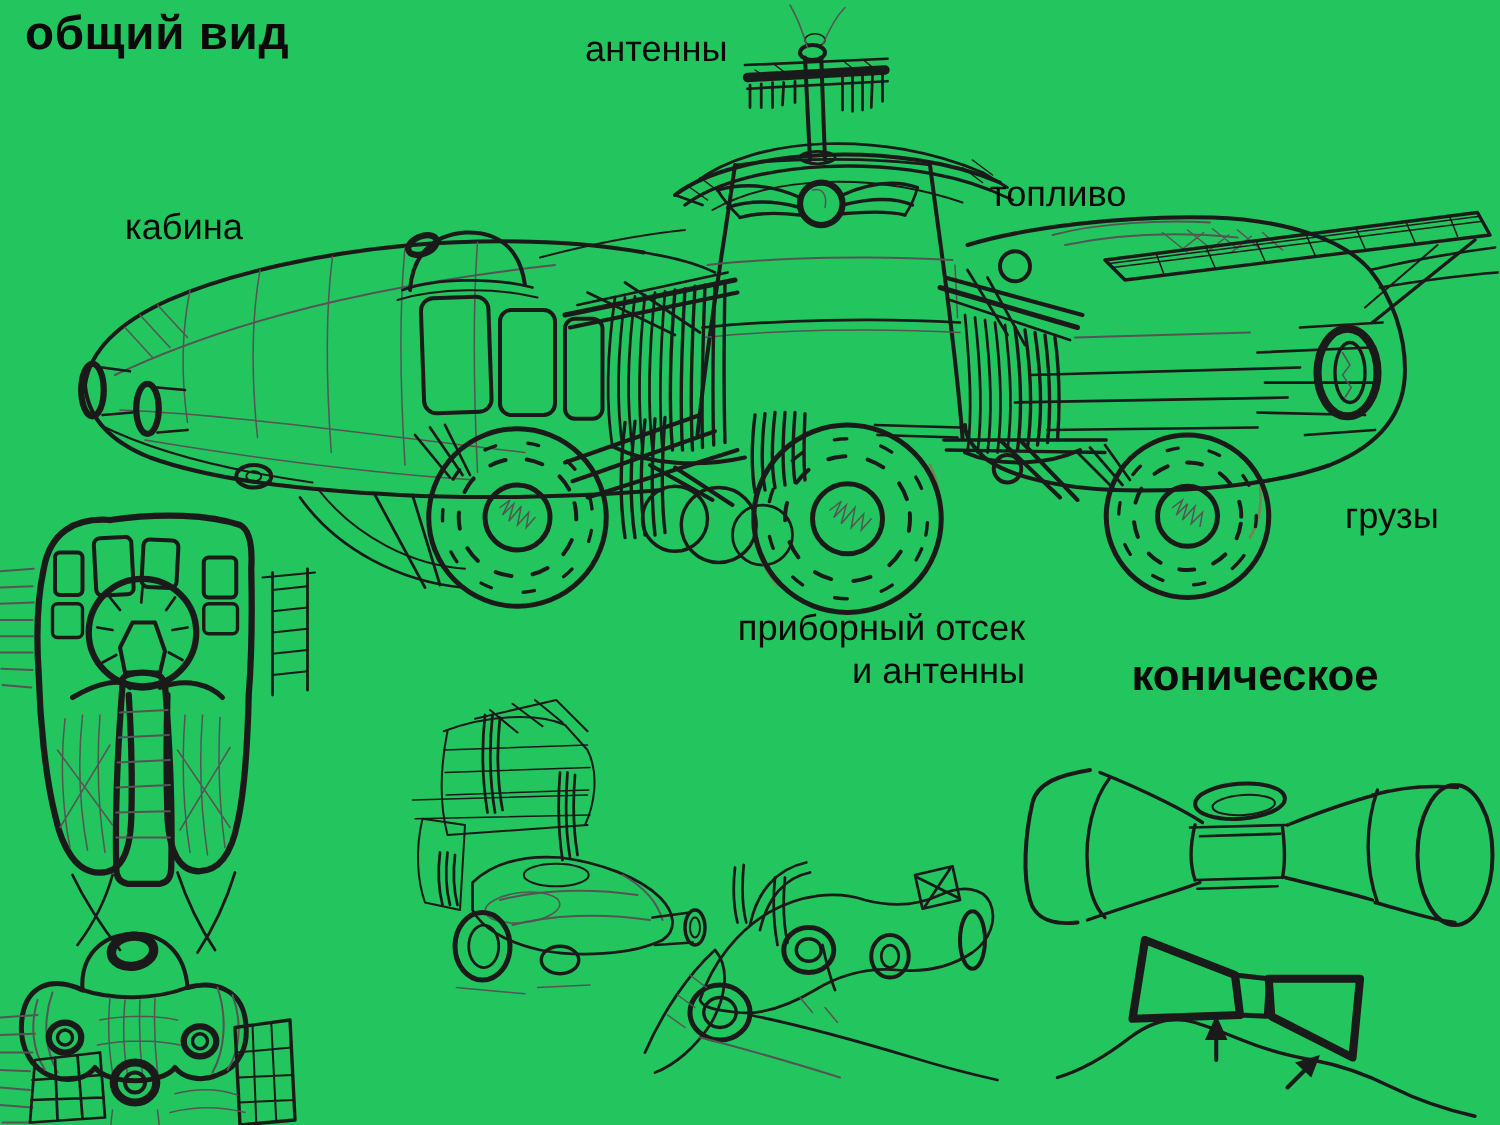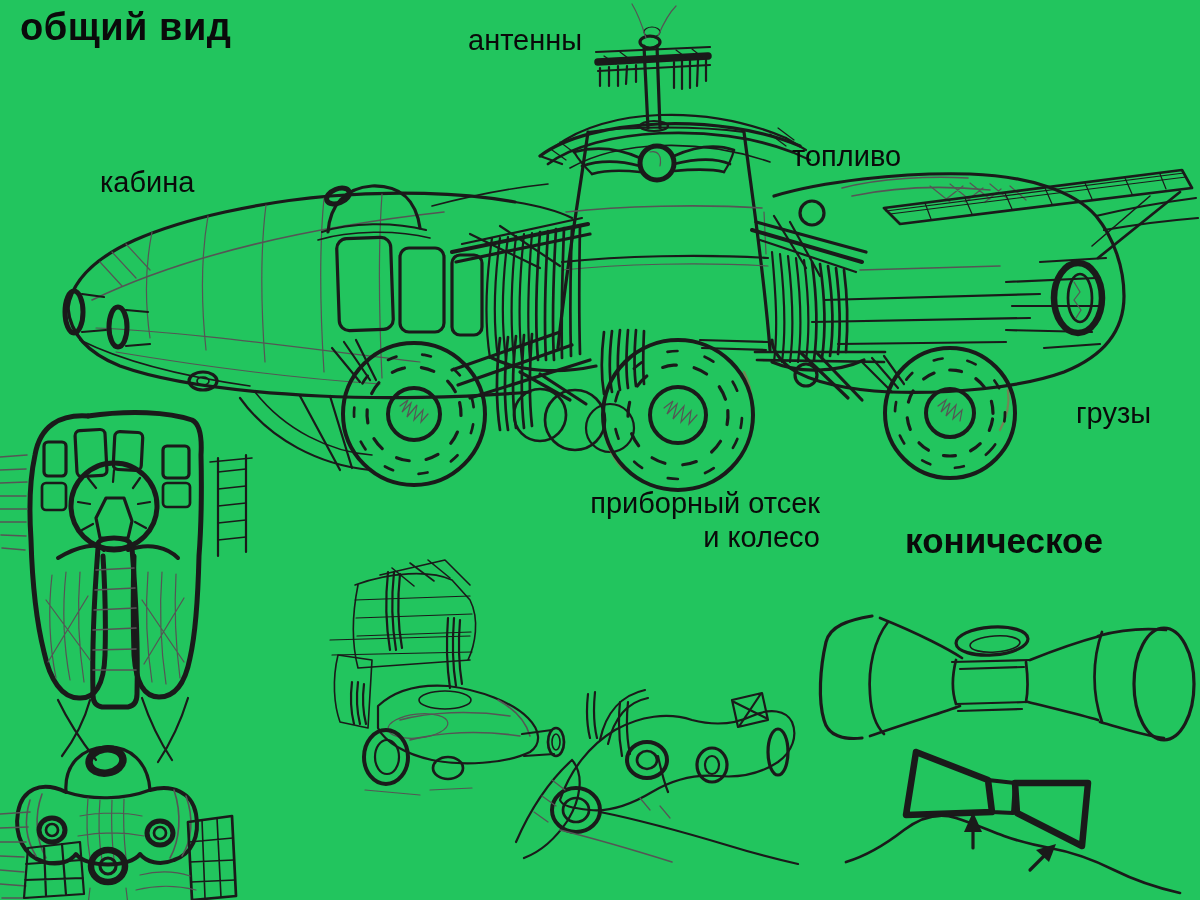--- a/index.html
+++ b/index.html
@@ -288,15 +288,15 @@
     <path class="ink w3" d="M1030 870 L1046 854"></path>
     <path class="fillink" d="M1056 844 L1036 850 L1049 862 Z"></path>
   </g>
 </svg>
 
   <div class="lbl lbl-title">общий вид</div>
   <div class="lbl lbl-antennas">антенны</div>
   <div class="lbl lbl-cabin">кабина</div>
   <div class="lbl lbl-reactor">топливо</div>
   <div class="lbl lbl-cargo">грузы</div>
-  <div class="lbl lbl-bay"><span>приборный отсек</span><br><span>и колесо</span></div>
+  <div class="lbl lbl-bay"><span>приборный отсек</span><br><span>и антенны</span></div>
   <div class="lbl lbl-cone"><span>коническое</span><br></div>
 </div>
 
 </body></html>

